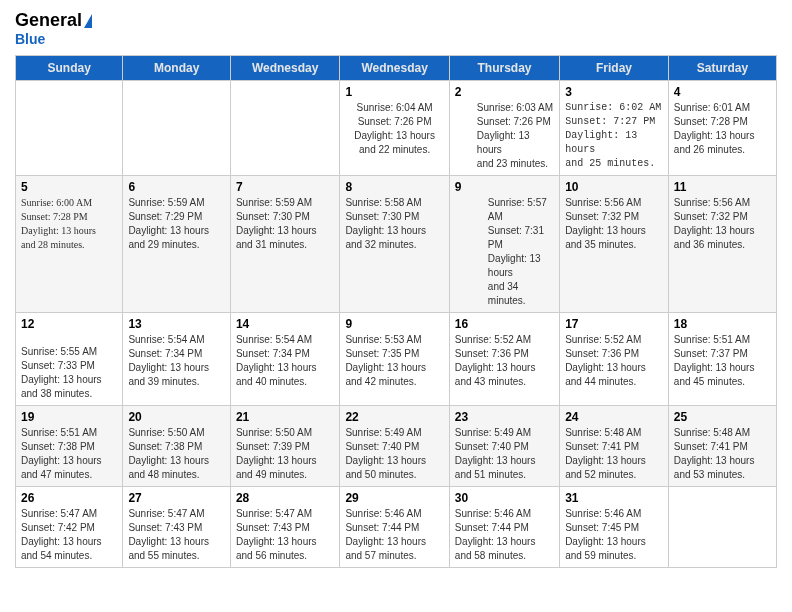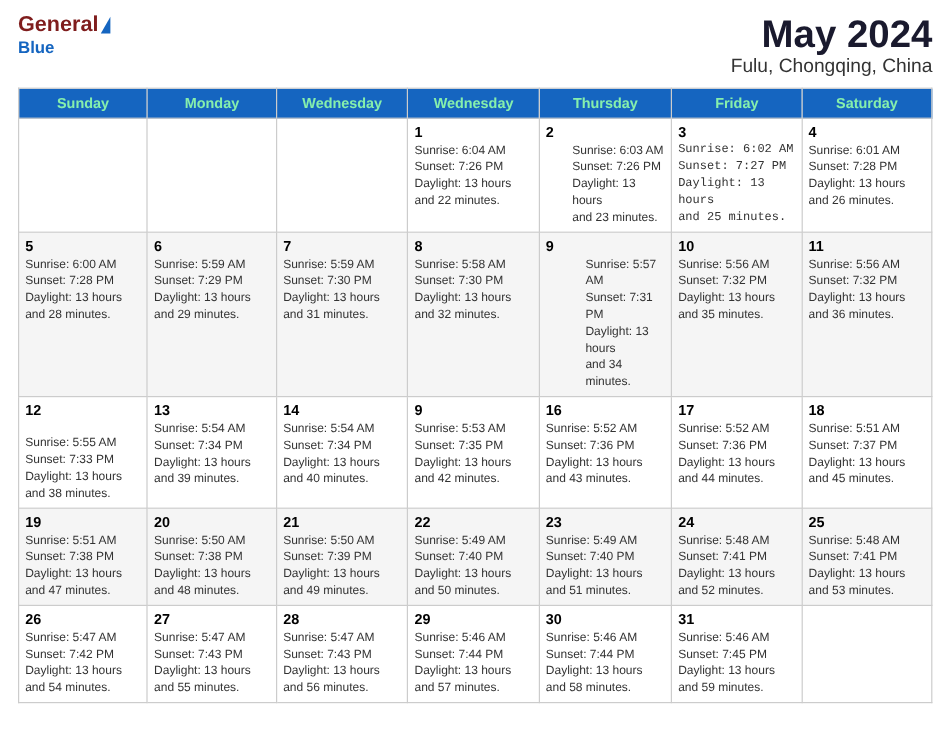--- a/index.html
+++ b/index.html
@@ -17,21 +17,21 @@
       margin-bottom: 8px;
     }
     .logo {
       display: flex;
       flex-direction: column;
       align-items: flex-start;
     }
     .logo-general {
       font-size: 18px;
       font-weight: bold;
-      color: #7f1d1d;
+      color: #000000;
     }
     .logo-blue {
       font-size: 14px;
       font-weight: bold;
       color: #1565c0;
     }
     .logo-icon {
       display: inline-block;
       width: 0;
       height: 0;
@@ -56,21 +56,21 @@
       font-size: 16px;
       color: #333;
     }
     table {
       width: 100%;
       border-collapse: collapse;
       font-size: 11px;
     }
     thead tr th {
       background-color: #1565c0;
-      color: #86efac;
+      color: #e5e5e5;
       text-align: center;
       padding: 5px 3px;
       font-size: 12px;
       font-weight: bold;
       border: 1px solid #ccc;
     }
     tbody tr td {
       border: 1px solid #ccc;
       vertical-align: top;
       padding: 4px 5px;
@@ -101,24 +101,20 @@
 </head>
 <body>
 
 <div class="header">
   <div class="logo">
     <div class="logo-row">
       <span class="logo-general">General</span>
       <span class="logo-icon"></span>
     </div>
     <span class="logo-blue">Blue</span>
-  </div>
-  <div class="title-section">
-    <div class="month-title">May 2024</div>
-    <div class="location">Fulu, Chongqing, China</div>
   </div>
 </div>
 
 <table>
   <thead>
     <tr>
     <th>Sunday</th>
         <th>Monday</th>
         <th>Wednesday</th>
         <th>Wednesday</th>
@@ -127,21 +123,21 @@
         <th>Saturday</th>
       </tr>
   </thead>
   <tbody id="calendar-body">
   <tr>
         <td class="empty-cell"></td>
         <td class="empty-cell"></td>
         <td class="empty-cell"></td>
         <td>
           <span class="day-number">1</span>
-          <div class="day-info" style="white-space: pre-line;">Sunrise: 6:04 AM
+          <div class="day-info" style="white-space: pre-line; text-align: center;">Sunrise: 6:04 AM
 Sunset: 7:26 PM
 Daylight: 13 hours
 and 22 minutes.</div>
         </td>
         <td>
           <span class="day-number">2</span>
           <div class="day-info" style="white-space: pre-line; margin-left: 22px;">Sunrise: 6:03 AM
 Sunset: 7:26 PM
 Daylight: 13 hours
 and 23 minutes.</div>
@@ -157,21 +153,21 @@
           <span class="day-number">4</span>
           <div class="day-info" style="white-space: pre-line;">Sunrise: 6:01 AM
 Sunset: 7:28 PM
 Daylight: 13 hours
 and 26 minutes.</div>
         </td>
       </tr>
       <tr>
         <td>
           <span class="day-number">5</span>
-          <div class="day-info" style="white-space: pre-line;">Sunrise: 6:00 AM
+          <div class="day-info" style="white-space: pre-line; font-family: Liberation Serif, serif;">Sunrise: 6:00 AM
 Sunset: 7:28 PM
 Daylight: 13 hours
 and 28 minutes.</div>
         </td>
         <td>
           <span class="day-number">6</span>
           <div class="day-info" style="white-space: pre-line;">Sunrise: 5:59 AM
 Sunset: 7:29 PM
 Daylight: 13 hours
 and 29 minutes.</div>

